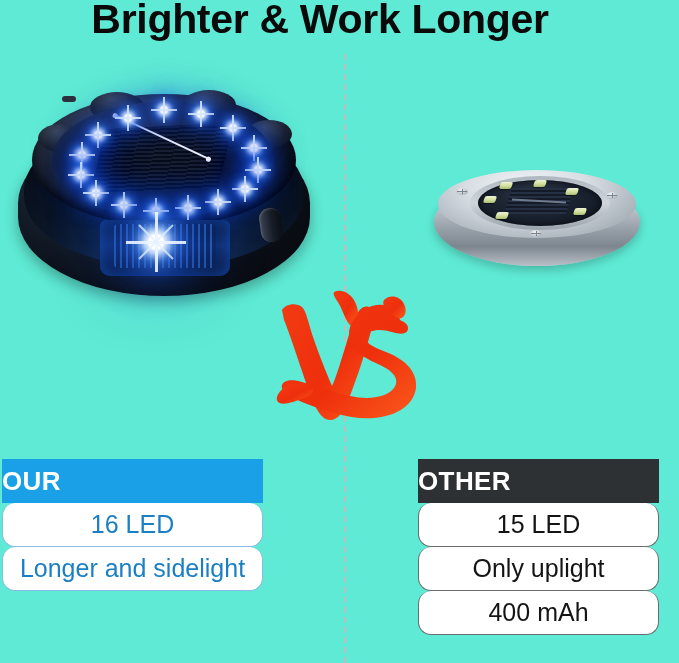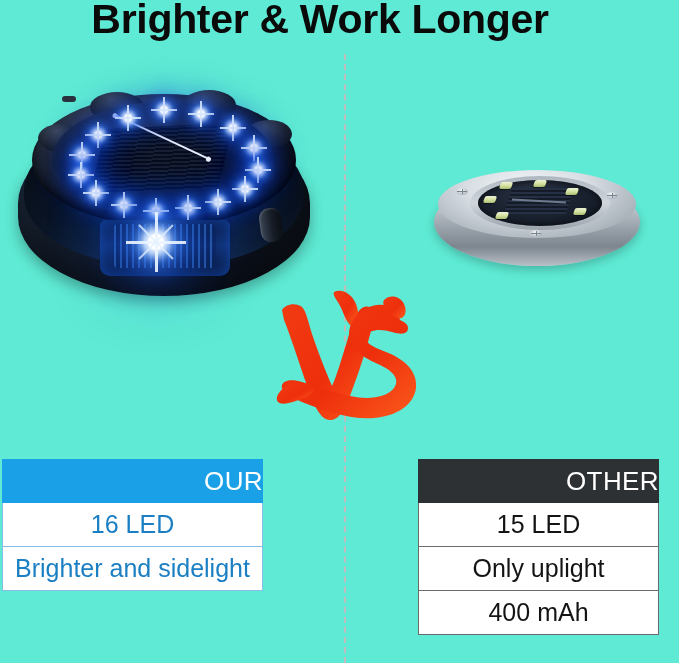--- a/index.html
+++ b/index.html
@@ -340,36 +340,37 @@
     position: absolute;
     box-sizing: border-box;
   }
   #table-our  { left: 2px;   top: 459px; width: 261px; }
   #table-other{ left: 418px; top: 459px; width: 241px; }
 
   .cmp-head {
     box-sizing: border-box;
     height: 44px;
     line-height: 44px;
-    text-align: right;
+    text-align: left;
     font-size: 26px;
-    font-weight: normal;
+    font-weight: bold;
     color: #ffffff;
     letter-spacing: .4px;
   }
   #table-our .cmp-head   { background: #19a0e6; }
   #table-other .cmp-head { background: #2e3134; }
 
   .cmp-row {
     box-sizing: border-box;
     height: 44px;
     line-height: 42px;
     text-align: center;
     font-size: 25px;
     background: #ffffff;
+    border-radius: 13px;
   }
   #table-our .cmp-row {
     color: #1b7fc4;
     border: 1px solid #86bde4;
     border-top: none;
   }
   #table-our .cmp-row:first-of-type { border-top: 1px solid #86bde4; }
   #table-other .cmp-row {
     color: #141414;
     border: 1px solid #6b6b6b;
@@ -473,21 +474,21 @@
       <path d="M14,100 C8,104 2,112 6,116 C10,120 22,116 32,112
                C42,108 44,102 38,100 C32,98 20,96 14,100 Z" fill="url(#vsgrad)"></path>
       <path d="M112,14 C118,8 128,10 132,18 C136,26 132,34 126,32
                C120,30 108,20 112,14 Z" fill="url(#vsgrad)"></path>
     </svg>
   </div>
 
   <div class="cmp-table" id="table-our">
     <div class="cmp-head">OUR</div>
     <div class="cmp-row">16 LED</div>
-    <div class="cmp-row">Brighter and sidelight</div>
+    <div class="cmp-row">Longer and sidelight</div>
   </div>
 
   <div class="cmp-table" id="table-other">
     <div class="cmp-head">OTHER</div>
     <div class="cmp-row">15 LED</div>
     <div class="cmp-row">Only uplight</div>
     <div class="cmp-row">400 mAh</div>
   </div>
 
 </div>

